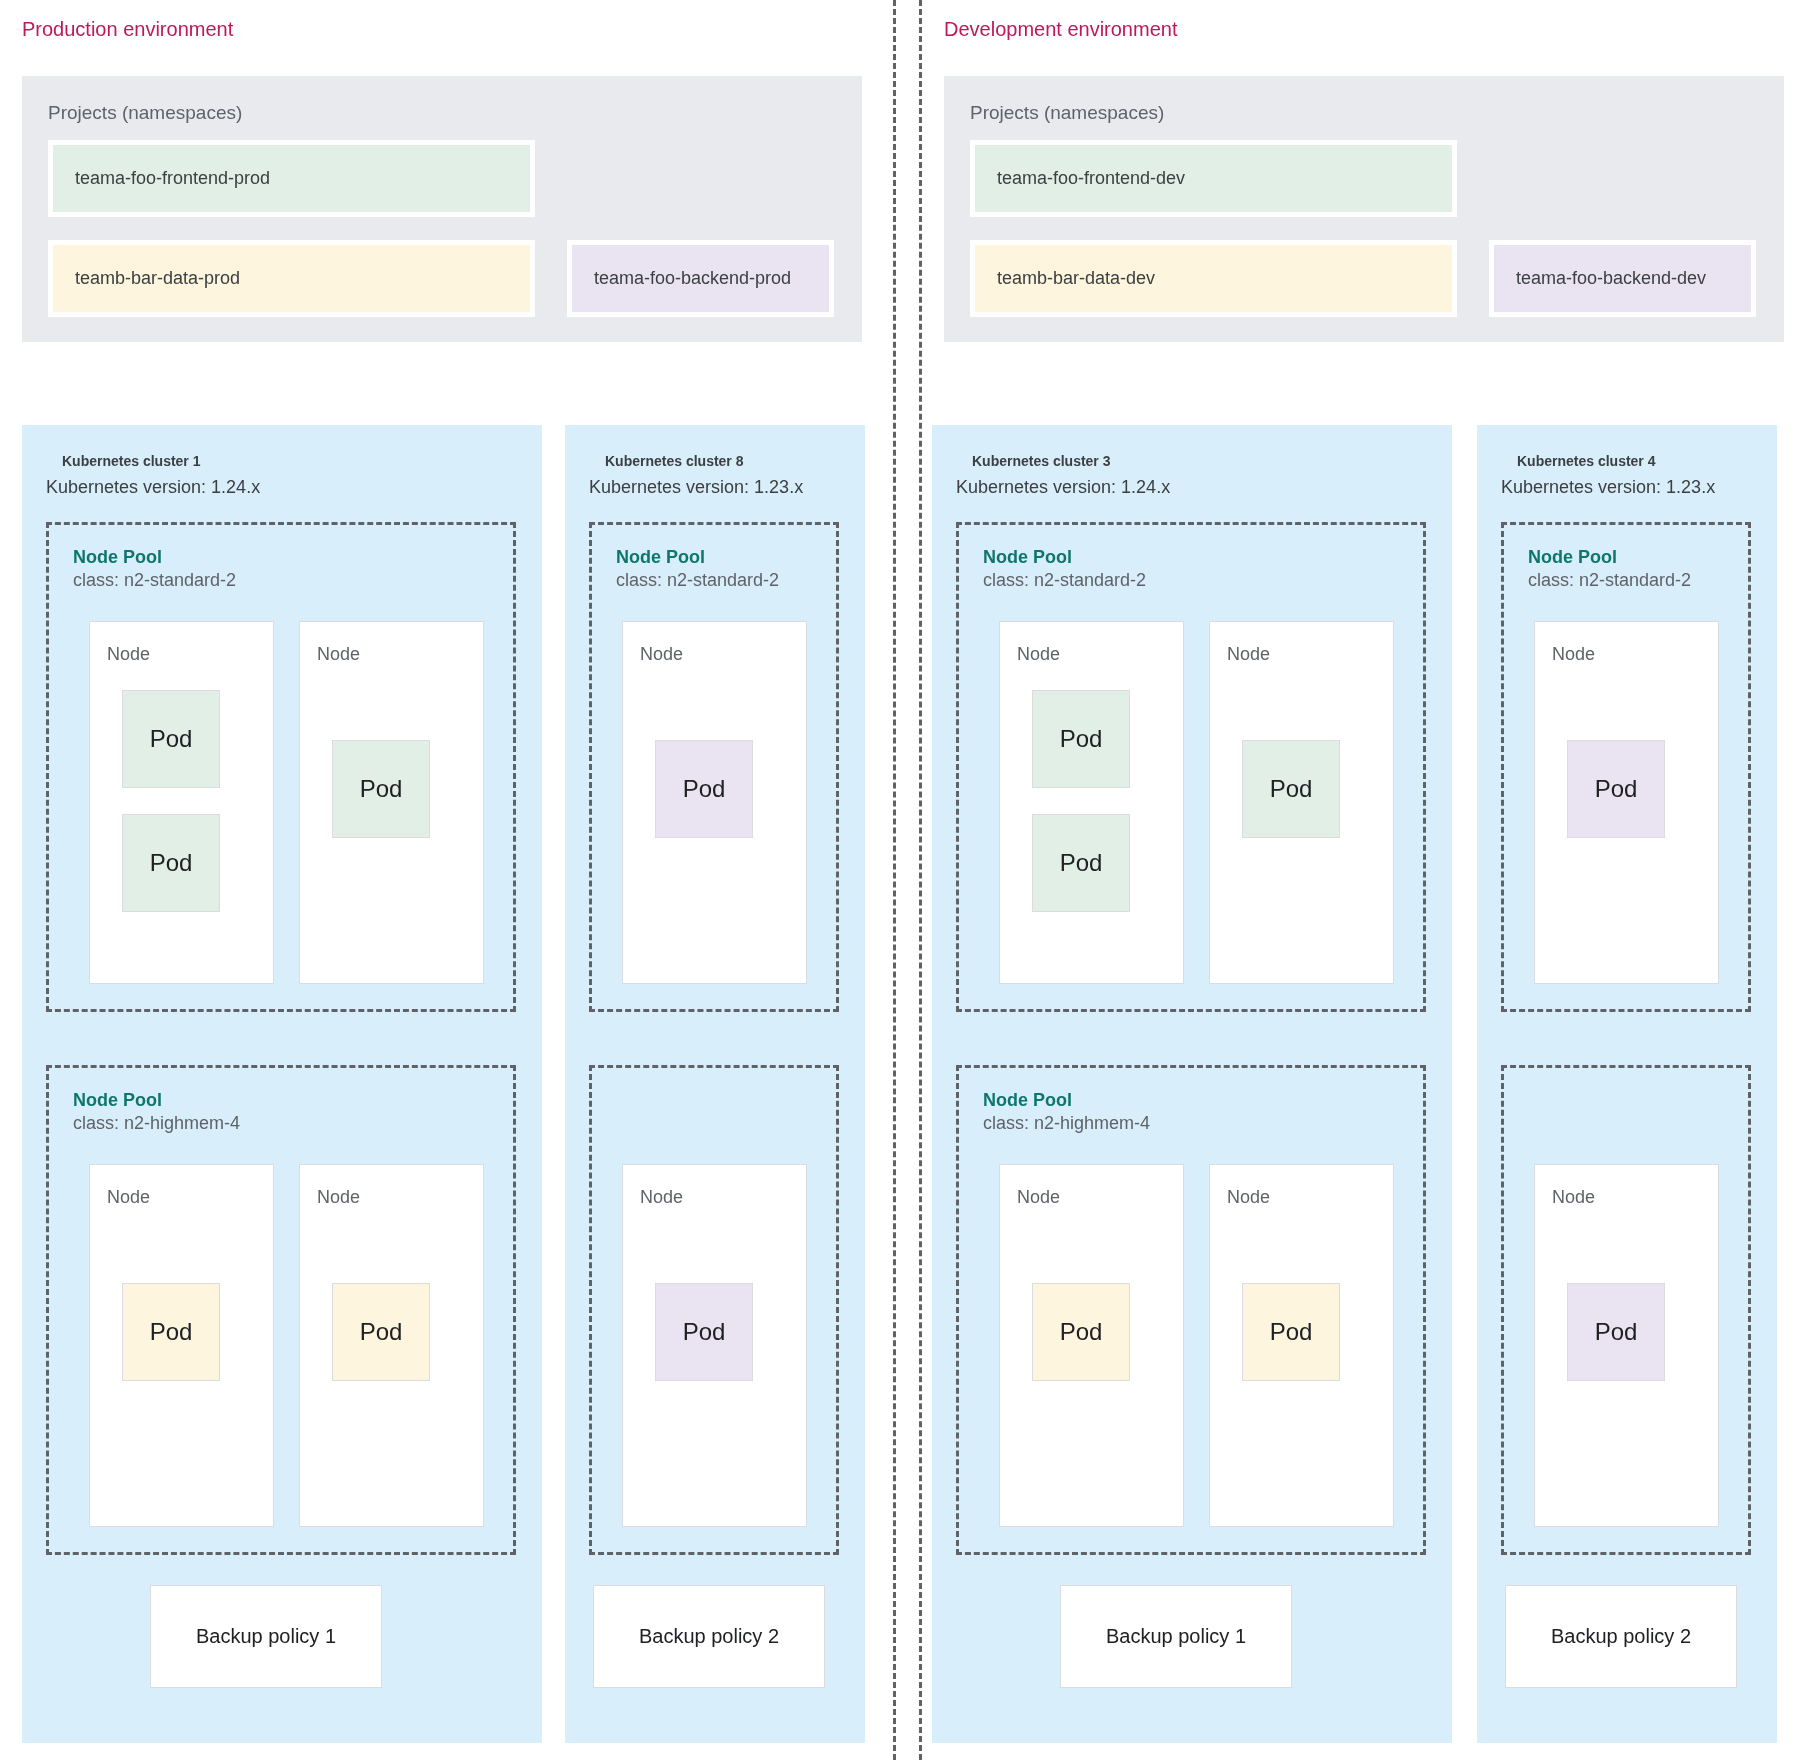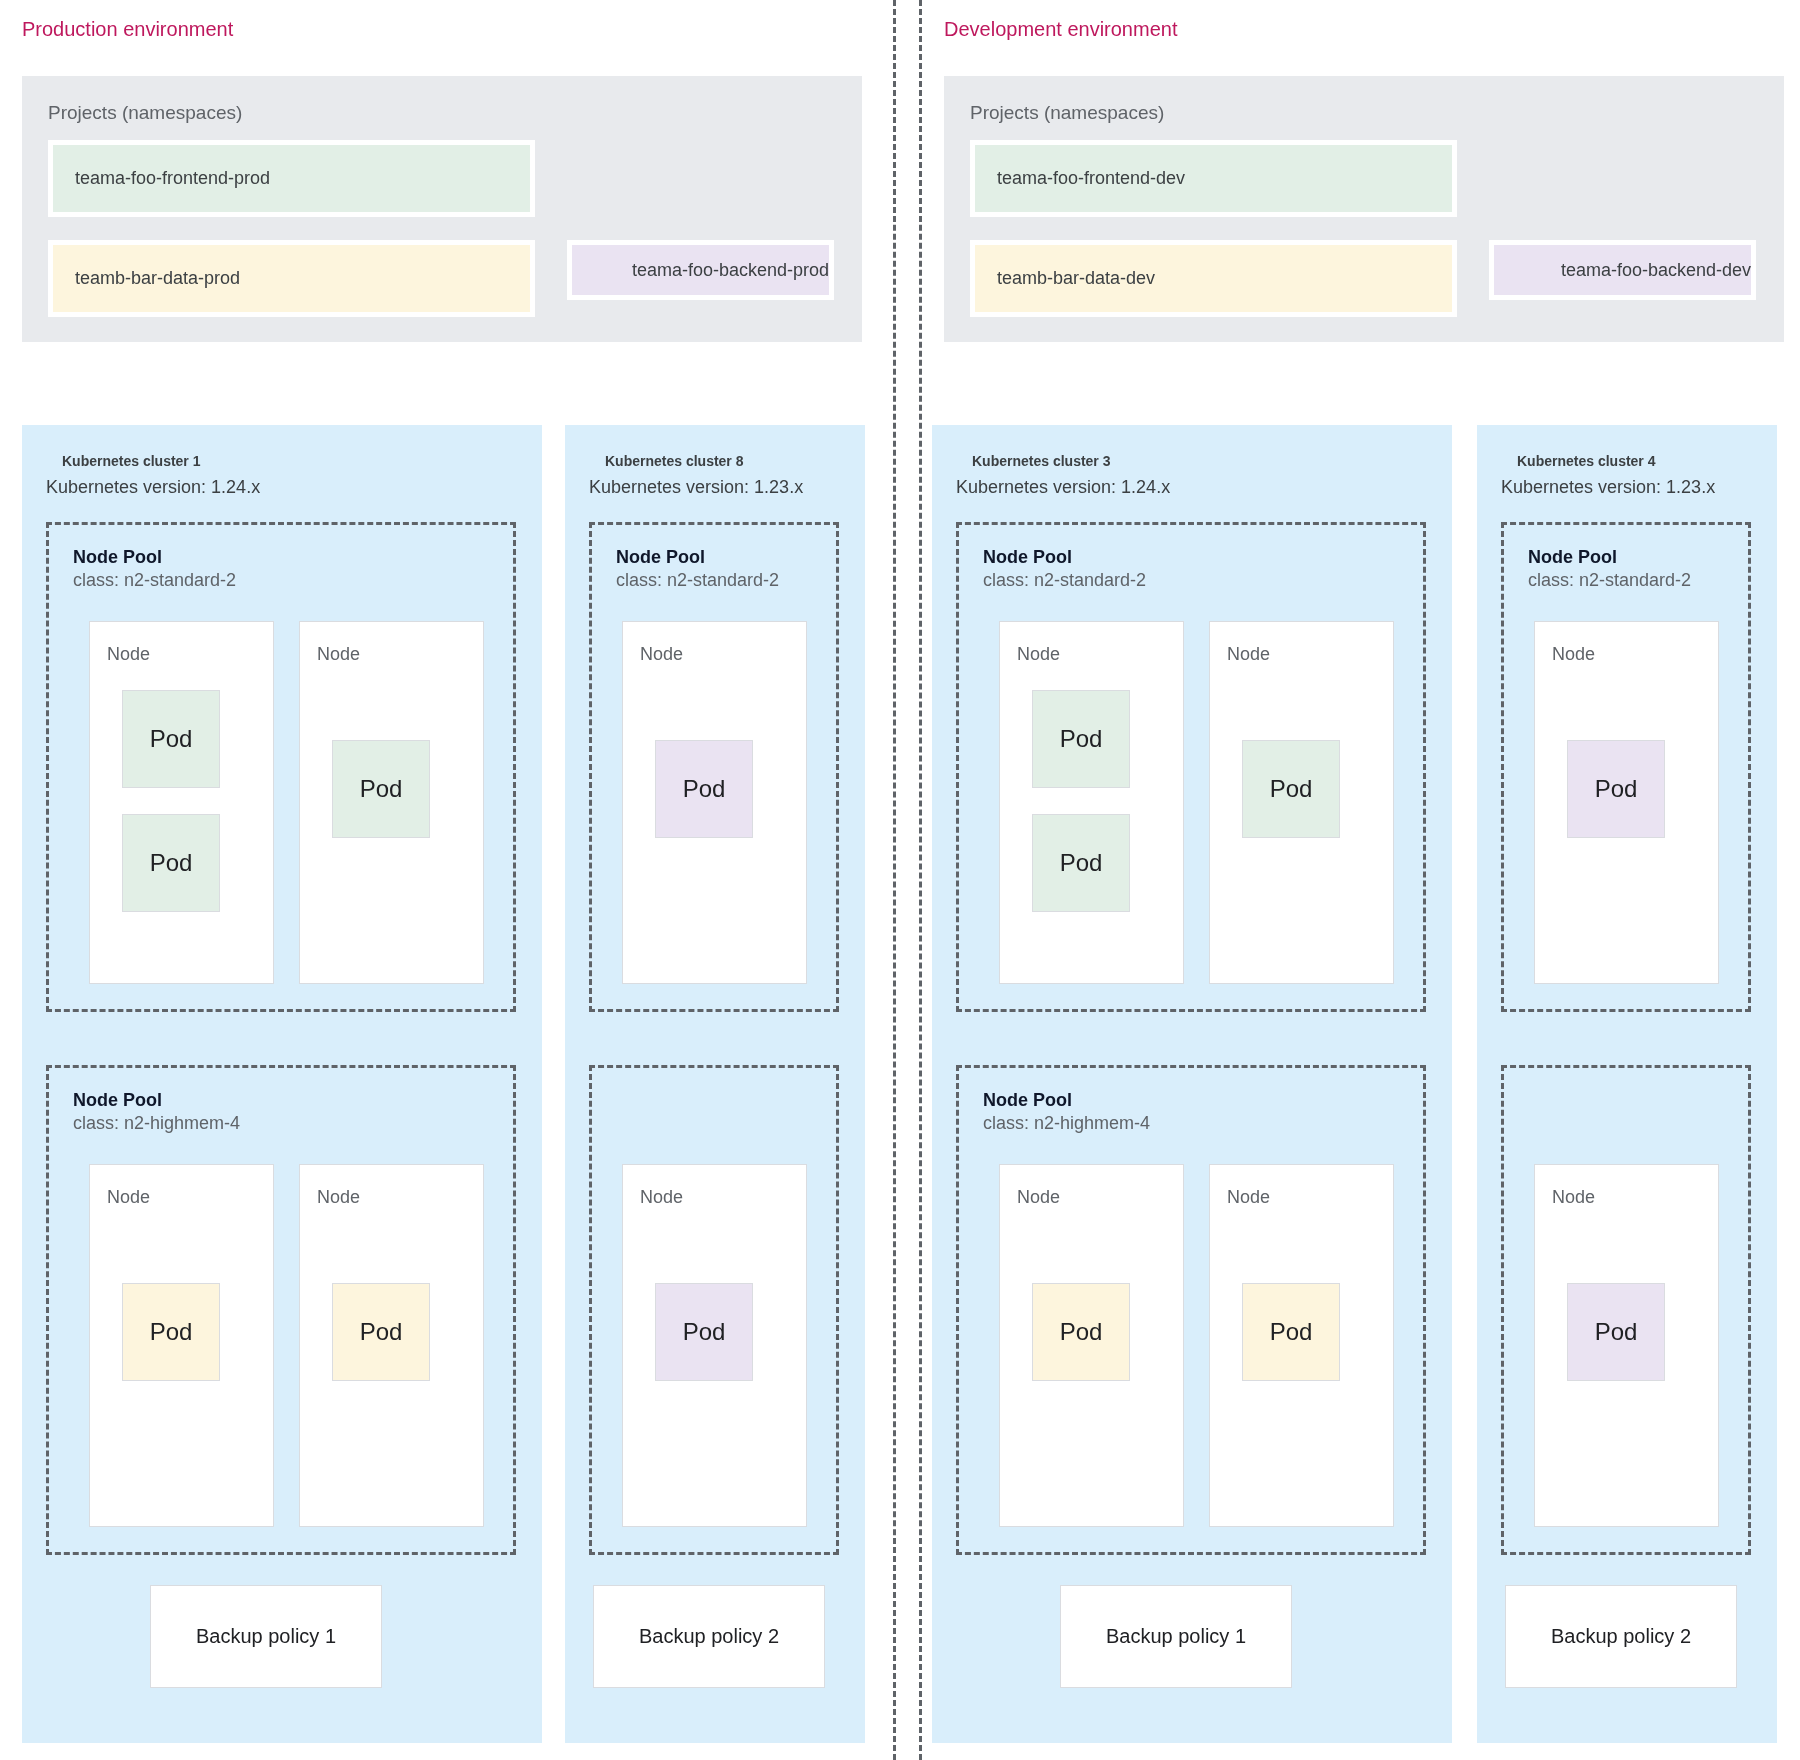--- a/index.html
+++ b/index.html
@@ -70,21 +70,21 @@
     border: 5px solid #ffffff;
     display: flex;
     align-items: center;
     padding-left: 22px;
     font-size: 18px;
     color: #3c4043;
     white-space: nowrap;
   }
   .ns.row1 { left: 26px;  top: 64px;  width: 487px; height: 77px; }
   .ns.row2a{ left: 26px;  top: 164px; width: 487px; height: 77px; }
-  .ns.row2b{ left: 545px; top: 164px; width: 267px; height: 60px; justify-content: flex-end; }
+  .ns.row2b{ left: 545px; top: 164px; width: 267px; height: 77px; }
 
   .sw-green  { background: #e2efe6; }
   .sw-yellow { background: #fdf5dd; }
   .sw-purple { background: #eae3f2; }
 
   
   .cluster {
     position: absolute;
     top: 425px;
     background: #d9eefb;
@@ -118,21 +118,21 @@
   .nodepool {
     position: absolute;
     border: 3px dashed #5f6368;
   }
   .np-title {
     position: absolute;
     left: 24px;
     top: 22px;
     font-size: 18px;
     font-weight: bold;
-    color: #0f172a;
+    color: #0f766e;
     white-space: nowrap;
   }
   .np-class {
     position: absolute;
     left: 24px;
     top: 45px;
     font-size: 18px;
     color: #5f6368;
     white-space: nowrap;
   }

